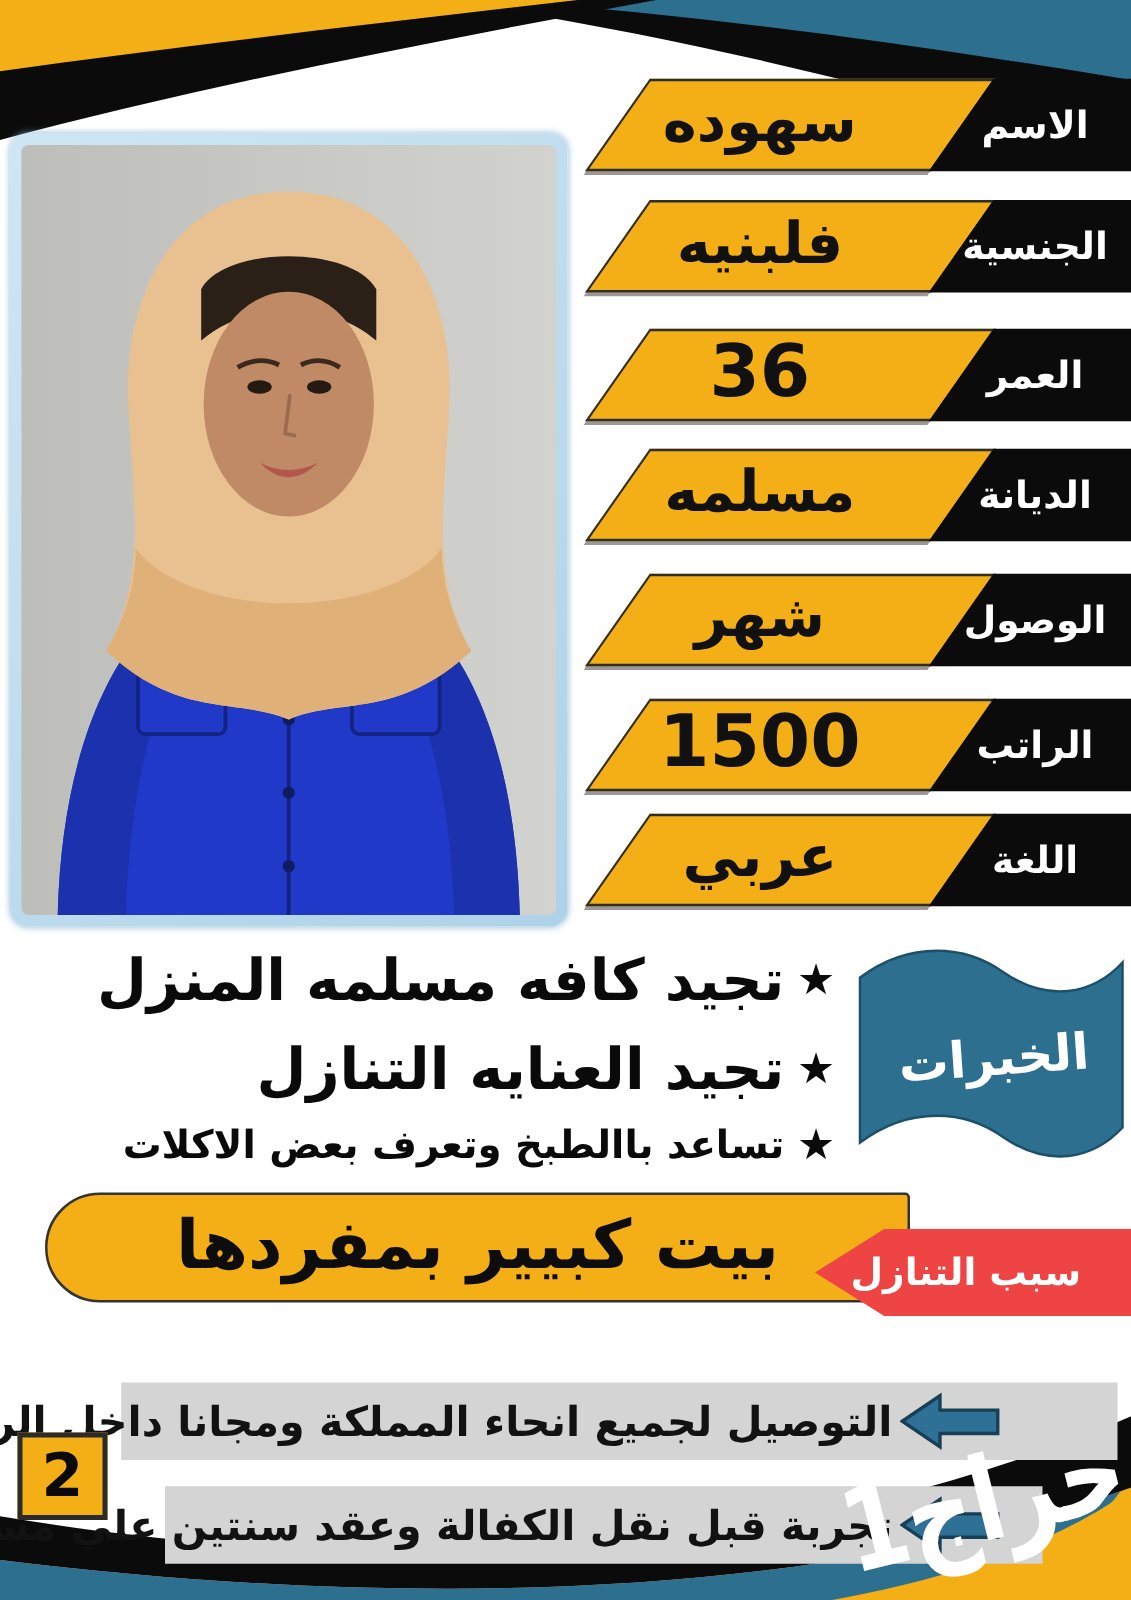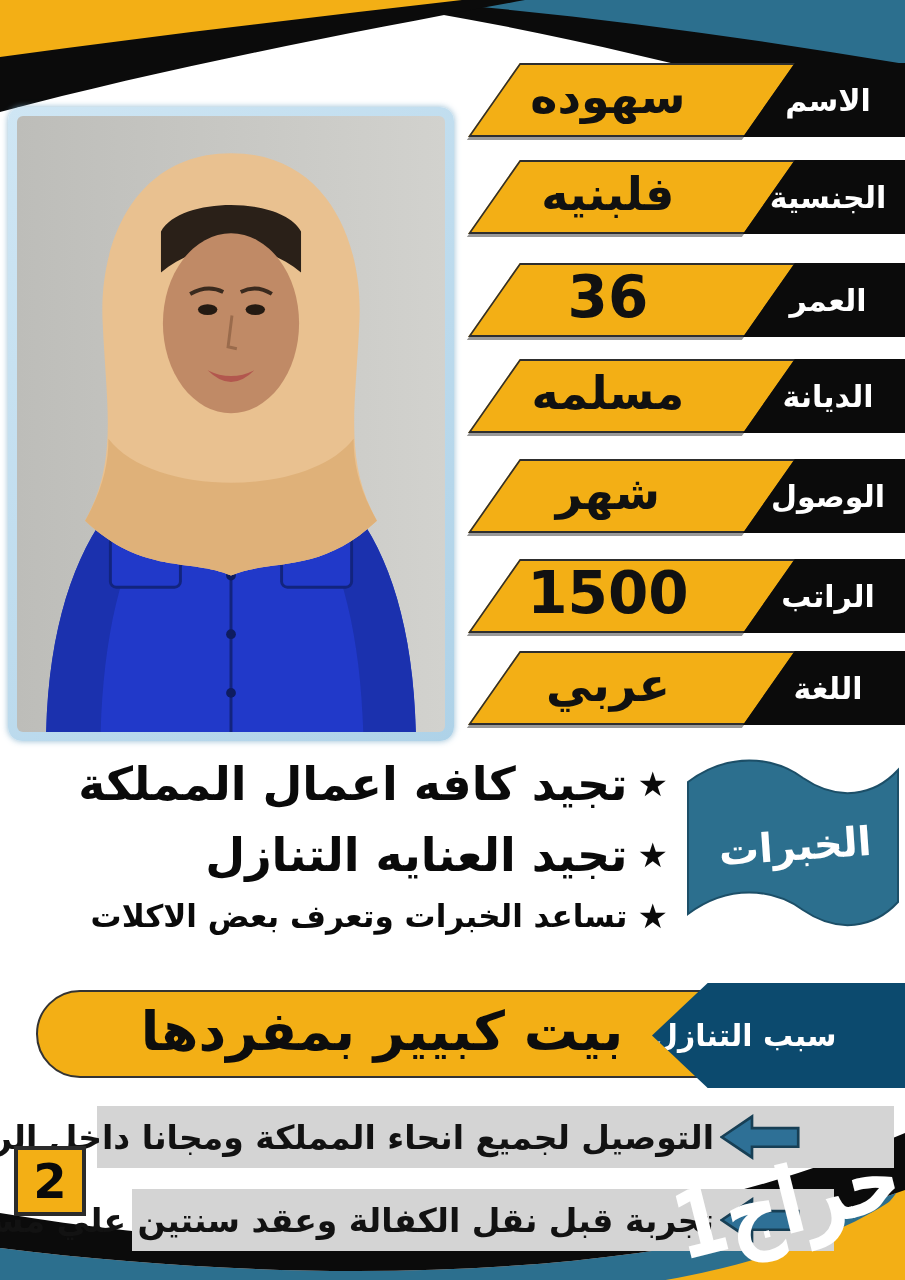--- a/index.html
+++ b/index.html
@@ -33,27 +33,27 @@
   
   .exp-item{position:absolute;right:237px;direction:rtl;display:flex;align-items:center;
     color:#0a0a0a;white-space:nowrap;z-index:3}
   .exp-item .star{font-size:34px;margin-left:10px;line-height:1}
   .exp-large{font-size:46px}
   .exp-small{font-size:31px}
   .exp-flag{left:678px;top:750px;width:227px;height:188px;z-index:2}
   .exp-flag text{font-size:40px;font-weight:bold;fill:#fff;font-family:"DejaVu Sans",sans-serif}
 
   
-  .reason-pill{left:36px;top:990px;width:692px;height:88px;background:#F3AF15;
+  .reason-pill{left:36px;top:954px;width:692px;height:88px;background:#F3AF15;
     border:2px solid #333;border-radius:46px 4px 4px 46px;box-sizing:border-box;
     display:flex;align-items:center;justify-content:center;z-index:2}
   .reason-pill span{font-size:54px;color:#0d0d0d;direction:rtl;white-space:nowrap;padding-bottom:6px}
-  .reason-label{left:652px;top:983px;width:253px;height:105px;background:#0c4a6e;
+  .reason-label{left:652px;top:983px;width:253px;height:70px;background:#ef4444;
     clip-path:polygon(0 50%,22% 0,100% 0,100% 100%,22% 100%);
-    display:flex;align-items:center;justify-content:flex-start;z-index:3}
+    display:flex;align-items:center;justify-content:flex-end;z-index:3}
   .reason-label span{color:#fff;font-size:30px;direction:rtl;padding-right:40px;white-space:nowrap}
 
   
   .note-bar{position:absolute;height:62px;background:#D4D4D4;display:flex;align-items:center;
     direction:rtl;z-index:4}
   .note-bar .spacer{flex:0 0 auto}
   .note-bar .arrow{flex:0 0 auto;margin:0 6px}
   .note-text{font-size:33px;color:#121212;white-space:nowrap;direction:rtl}
   #note-bar-1{left:97px;top:1106px;width:797px}
   #note-bar-1 .spacer{width:88px}
@@ -214,29 +214,29 @@
   </div>
 
   <svg class="abs exp-flag" viewBox="0 0 227 188">
     <path d="M 10,32 C 50,2 95,6 125,28 C 160,52 196,46 220,20 L 220,152
              C 196,178 160,184 125,160 C 95,138 50,134 10,164 Z" fill="#2C6F8E" stroke="#1C4F68" stroke-width="2"></path>
     <text x="118" y="110" text-anchor="middle" transform="rotate(-4 118 110)">الخبرات</text>
   </svg>
 
   <div class="exp-item exp-large" style="top:757px">
     <span class="star">★</span>
-    <span>تجيد كافه اعمال المملكة</span>
+    <span>تجيد كافه مسلمه المنزل</span>
   </div>
   <div class="exp-item exp-large" style="top:828px">
     <span class="star">★</span>
     <span>تجيد العنايه التنازل</span>
   </div>
   <div class="exp-item exp-small" style="top:898px">
     <span class="star">★</span>
-    <span>تساعد الخبرات وتعرف بعض الاكلات</span>
+    <span>تساعد باالطبخ وتعرف بعض الاكلات</span>
   </div>
 
   <div class="abs reason-pill">
     <span>بيت كبيير بمفردها</span>
   </div>
   <div class="abs reason-label">
     <span>سبب التنازل</span>
   </div>
 
   <div class="note-bar" id="note-bar-1">

